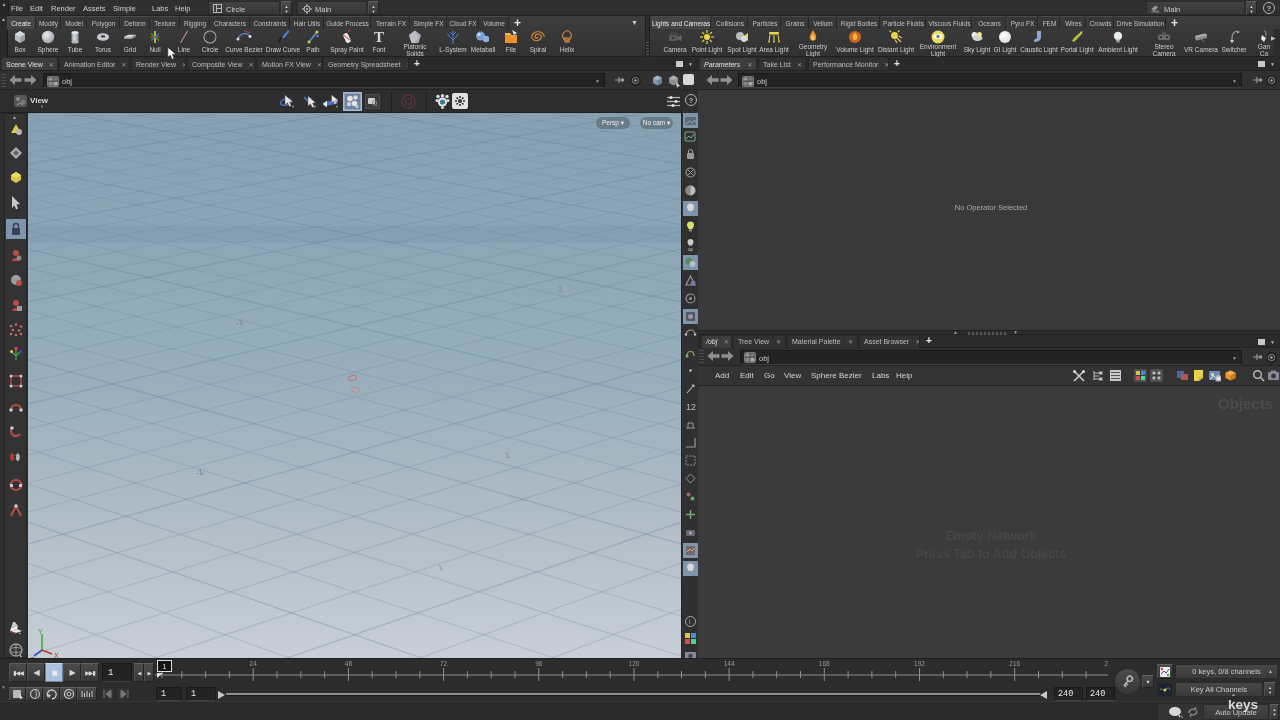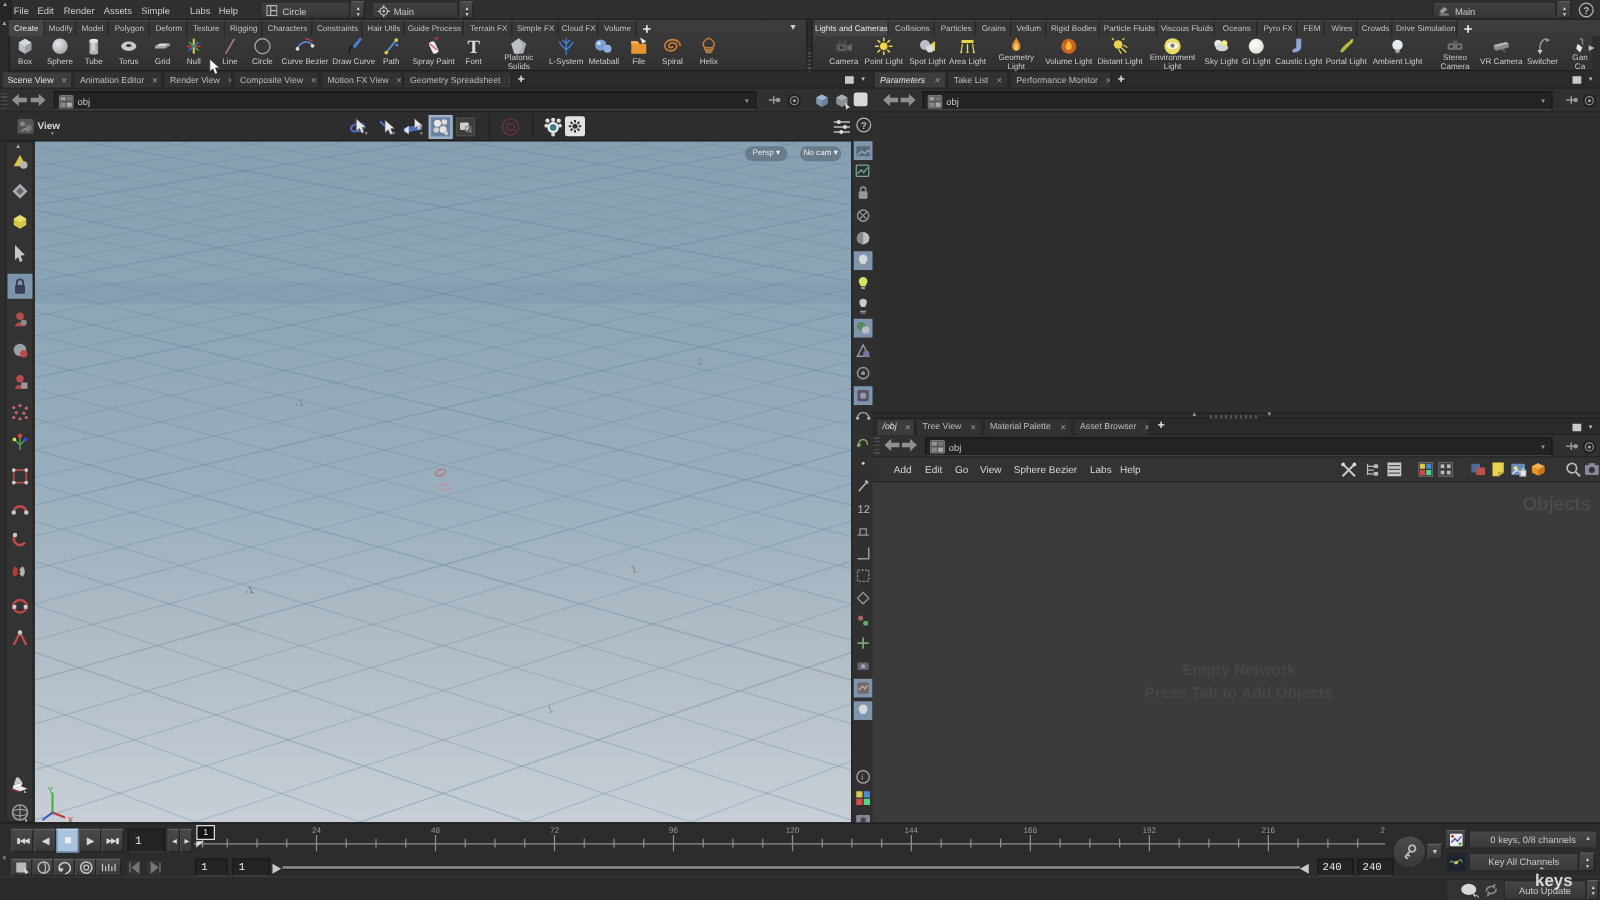--- a/index.html
+++ b/index.html
@@ -859,20 +859,23 @@
       </div>
 <svg width="12" height="12" style="position:absolute;left:553px;top:3px" viewBox="0 0 12 12">
         <path d="M2 6 L6 6 M6 3 L6 9 M6 6 L10 6" stroke="#999" stroke-width="1.2"></path>
         <circle cx="9.5" cy="6" r="1.8" fill="#999"></circle>
       </svg>
 <svg width="13" height="13" style="position:absolute;left:567px;top:2.5px" viewBox="0 0 13 13">
         <circle cx="6.5" cy="6.5" r="5.5" fill="#222"></circle>
         <circle cx="6.5" cy="6.5" r="3.2" fill="none" stroke="#888" stroke-width="1"></circle>
         <circle cx="6.5" cy="6.5" r="1.2" fill="#aaa"></circle>
       </svg>
+</div>
+<div class="abs" style="left:698px;top:90px;width:582px;height:240px;background:#393939">
+<div class="tx" style="left:293px;top:113px;font-size:7.5px;color:#a9a9a9;transform:translateX(-50%)">No Operator Selected</div>
 </div>
 <div class="abs" style="left:698px;top:330px;width:582px;height:5px;background:#2c2c2c;border-top:1px solid #1f1f1f;border-bottom:1px solid #1f1f1f">
 <div class="abs" style="left:270px;top:1px;width:40px;height:3px;background:repeating-linear-gradient(90deg,#555 0 2px,#2c2c2c 2px 4px)"></div>
 <span class="tx" style="left:255px;top:-2px;font-size:5px;color:#999">▲</span>
       <span class="tx" style="left:315px;top:-2px;font-size:5px;color:#999">▼</span>
 </div>
 <div class="abs" style="left:698px;top:335px;width:582px;height:13px;background:#2a2a2a;border-bottom:1px solid #222">
 <div class="ptab sel" style="left:4px;top:0.5px;font-style:italic;width:30px;justify-content:space-between">
         <span>/obj</span>
         <span class="x">✕</span>

